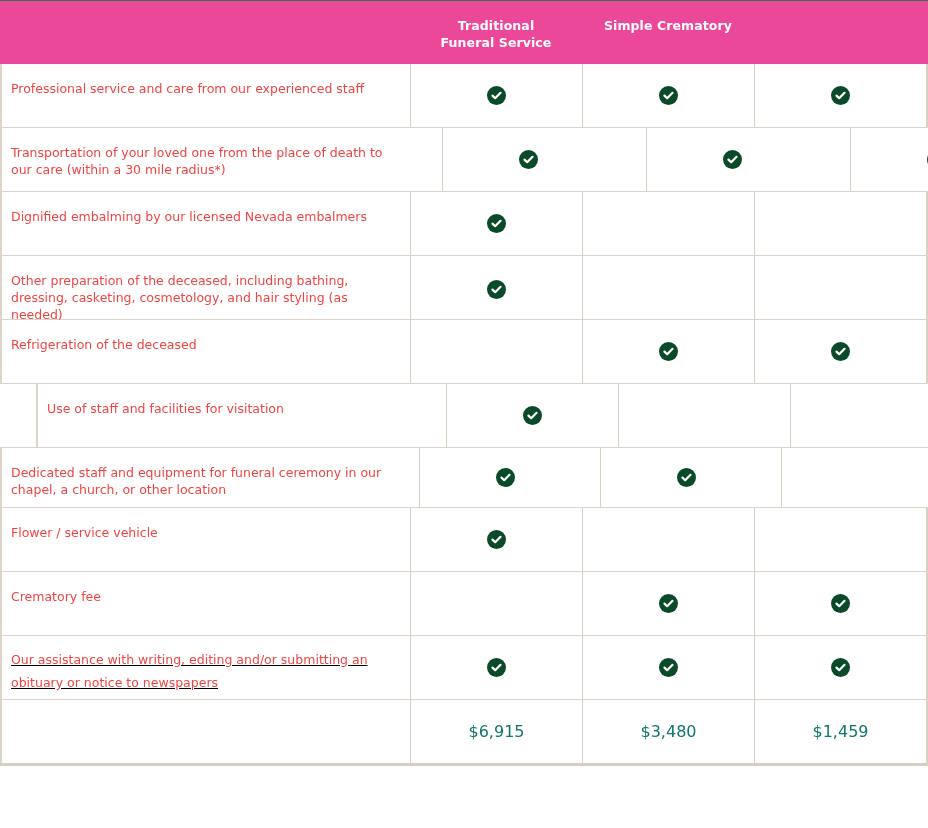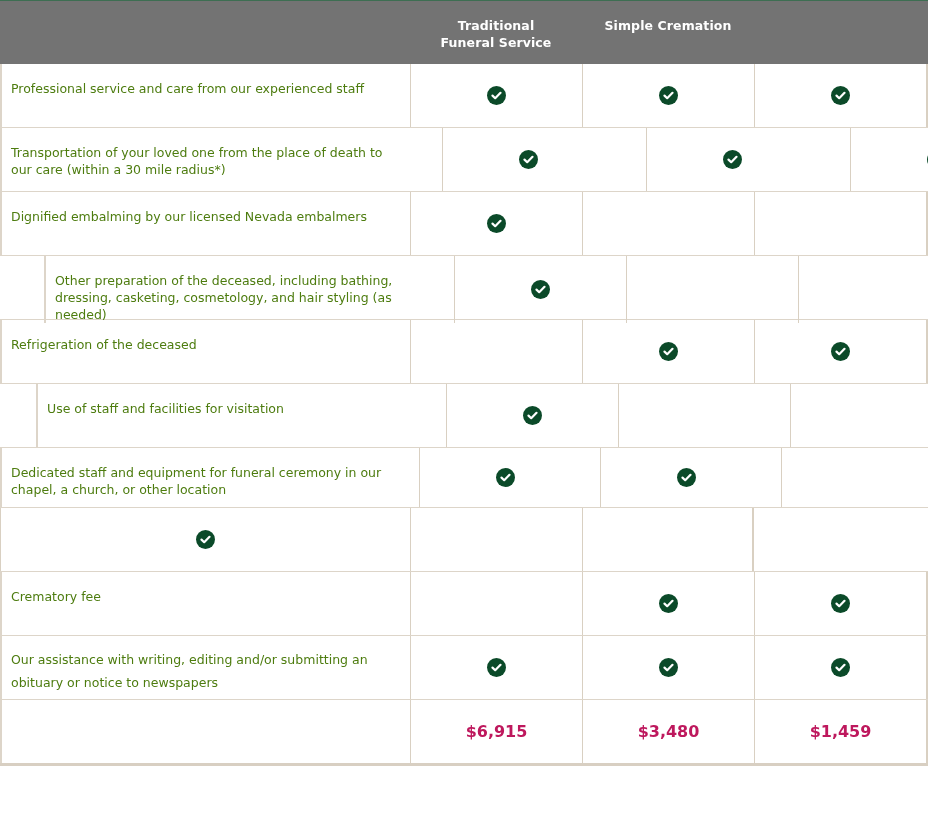--- a/index.html
+++ b/index.html
@@ -2,21 +2,21 @@
 <html><head>
   <meta charset="utf-8">
   <style>
     html, body { margin: 0; padding: 0; background: #ffffff; }
     body { width: 928px; height: 828px; overflow: hidden; font-family: "DejaVu Sans", sans-serif; }
     .tbl { position: relative; width: 928px; }
     .header {
       display: grid;
       grid-template-columns: 410px 172px 172px 174px;
       height: 64px;
-      background: #737373;
+      background: #ec4899;
       border-top: 1px solid #3d6e52;
       box-sizing: border-box;
     }
     .hcell {
       color: #ffffff;
       font-size: 12.5px;
       font-weight: bold;
       text-align: center;
       line-height: 17px;
       padding-top: 16px;
@@ -33,48 +33,48 @@
       box-sizing: border-box;
       display: flex;
       align-items: center;
       justify-content: center;
     }
     .cell.last { border-right: 2px solid #d9d0c2; }
     .label {
       border-left: 2px solid #ddd5c9;
       box-sizing: border-box;
       font-size: 12.5px;
-      color: #4d7c0f;
+      color: #ef4444;
       line-height: 17px;
       padding: 16px 10px 0 9px;
     }
     .label.tall { line-height: 23px; padding-top: 12px; }
     .check {
       width: 19px; height: 19px;
       border-radius: 50%;
       background: #0b4a29;
       display: inline-flex;
       align-items: center;
       justify-content: center;
     }
     .price {
       font-size: 16px;
-      font-weight: bold;
-      color: #be185d;
+      font-weight: normal;
+      color: #0f766e;
     }
     .row.final { border-bottom: 3px solid #d8cfc2; }
   </style>
 </head>
 <body>
 
 <div class="tbl">
   <div class="header">
     <div class="hcell"></div>
     <div class="hcell" style="padding-left:20px;padding-right:20px;">Traditional Funeral Service</div>
-    <div class="hcell" style="padding-left:10px;padding-right:10px;">Simple Cremation</div>
+    <div class="hcell" style="padding-left:10px;padding-right:10px;">Simple Crematory</div>
   </div>
 
   <div id="rows">
       <div class="row" style="height: 64px;">
     <div class="label">Professional service and care from our experienced staff</div>
     <div class="cell">
           <span class="check">
             <svg width="11" height="9" viewBox="0 0 11 9">
               <path d="M1.5 4.6 L4.2 7.2 L9.5 1.8" fill="none" stroke="#ffffff" stroke-width="2.2" stroke-linecap="round" stroke-linejoin="round"></path>
             </svg>
@@ -124,21 +124,21 @@
     <div class="cell">
           <span class="check">
             <svg width="11" height="9" viewBox="0 0 11 9">
               <path d="M1.5 4.6 L4.2 7.2 L9.5 1.8" fill="none" stroke="#ffffff" stroke-width="2.2" stroke-linecap="round" stroke-linejoin="round"></path>
             </svg>
           </span>
         </div>
     <div class="cell"></div>
     <div class="cell last"></div>
   </div>
-      <div class="row" style="height: 64px; padding-left: 44px;">
+      <div class="row" style="height: 64px;">
     <div class="label">Other preparation of the deceased, including bathing, dressing, casketing, cosmetology, and hair styling (as needed)</div>
     <div class="cell">
           <span class="check">
             <svg width="11" height="9" viewBox="0 0 11 9">
               <path d="M1.5 4.6 L4.2 7.2 L9.5 1.8" fill="none" stroke="#ffffff" stroke-width="2.2" stroke-linecap="round" stroke-linejoin="round"></path>
             </svg>
           </span>
         </div>
     <div class="cell"></div>
     <div class="cell last"></div>
@@ -185,20 +185,21 @@
     <div class="cell">
           <span class="check">
             <svg width="11" height="9" viewBox="0 0 11 9">
               <path d="M1.5 4.6 L4.2 7.2 L9.5 1.8" fill="none" stroke="#ffffff" stroke-width="2.2" stroke-linecap="round" stroke-linejoin="round"></path>
             </svg>
           </span>
         </div>
     <div class="cell last"></div>
   </div>
       <div class="row" style="height: 64px;">
+    <div class="label">Flower / service vehicle</div>
     <div class="cell">
           <span class="check">
             <svg width="11" height="9" viewBox="0 0 11 9">
               <path d="M1.5 4.6 L4.2 7.2 L9.5 1.8" fill="none" stroke="#ffffff" stroke-width="2.2" stroke-linecap="round" stroke-linejoin="round"></path>
             </svg>
           </span>
         </div>
     <div class="cell"></div>
     <div class="cell last"></div>
   </div>
@@ -213,21 +214,21 @@
           </span>
         </div>
     <div class="cell last">
           <span class="check">
             <svg width="11" height="9" viewBox="0 0 11 9">
               <path d="M1.5 4.6 L4.2 7.2 L9.5 1.8" fill="none" stroke="#ffffff" stroke-width="2.2" stroke-linecap="round" stroke-linejoin="round"></path>
             </svg>
           </span>
         </div>
   </div>
-      <div class="row" style="height: 64px;">
+      <div class="row" style="height: 64px; text-decoration: underline;">
     <div class="label tall">Our assistance with writing, editing and/or submitting an obituary or notice to newspapers</div>
     <div class="cell">
           <span class="check">
             <svg width="11" height="9" viewBox="0 0 11 9">
               <path d="M1.5 4.6 L4.2 7.2 L9.5 1.8" fill="none" stroke="#ffffff" stroke-width="2.2" stroke-linecap="round" stroke-linejoin="round"></path>
             </svg>
           </span>
         </div>
     <div class="cell">
           <span class="check">

